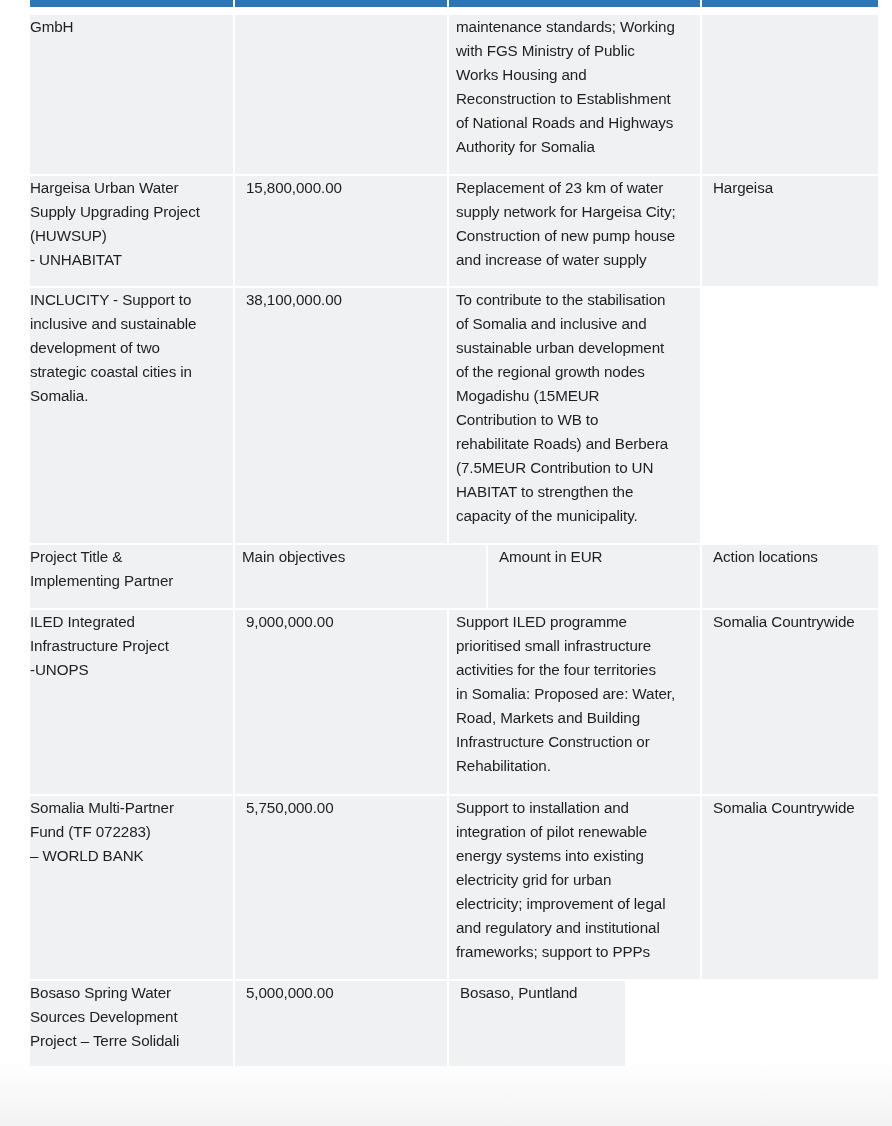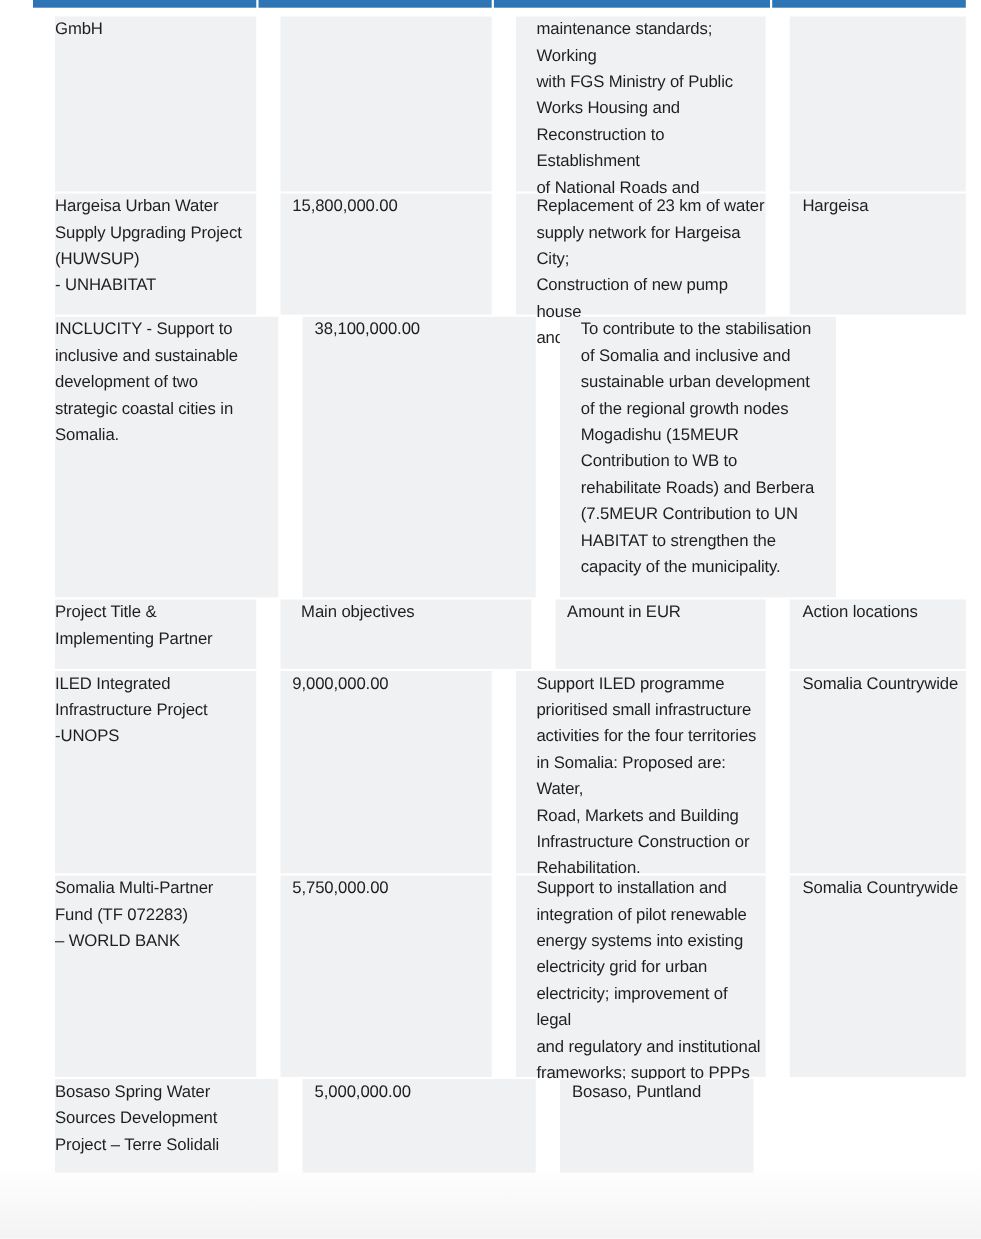--- a/index.html
+++ b/index.html
@@ -46,25 +46,24 @@
       gap: 2px;
     }
     .cell {
       background: #f0f1f3;
       font-size: 15.2px;
       line-height: 24px;
       padding: 0;
       box-sizing: border-box;
       white-space: pre-line;
       letter-spacing: -0.1px;
-      margin-left: 20px;
     }
     .c1 { width: 203px; padding-left: 0px; }
     .c2 { width: 212px; padding-left: 11px; }
-    .c3 { width: 251px; padding-left: 19px; }
+    .c3 { width: 251px; padding-left: 7px; }
     .c4 { width: 176px; padding-left: 11px; }
     .cell .txt { display: block; padding-top: 0px; }
   </style>
 </head>
 <body>
 
 <div class="page">
   <div class="header-strip">
     <div class="seg" style="width:203px"></div>
     <div class="seg" style="width:212px"></div>

